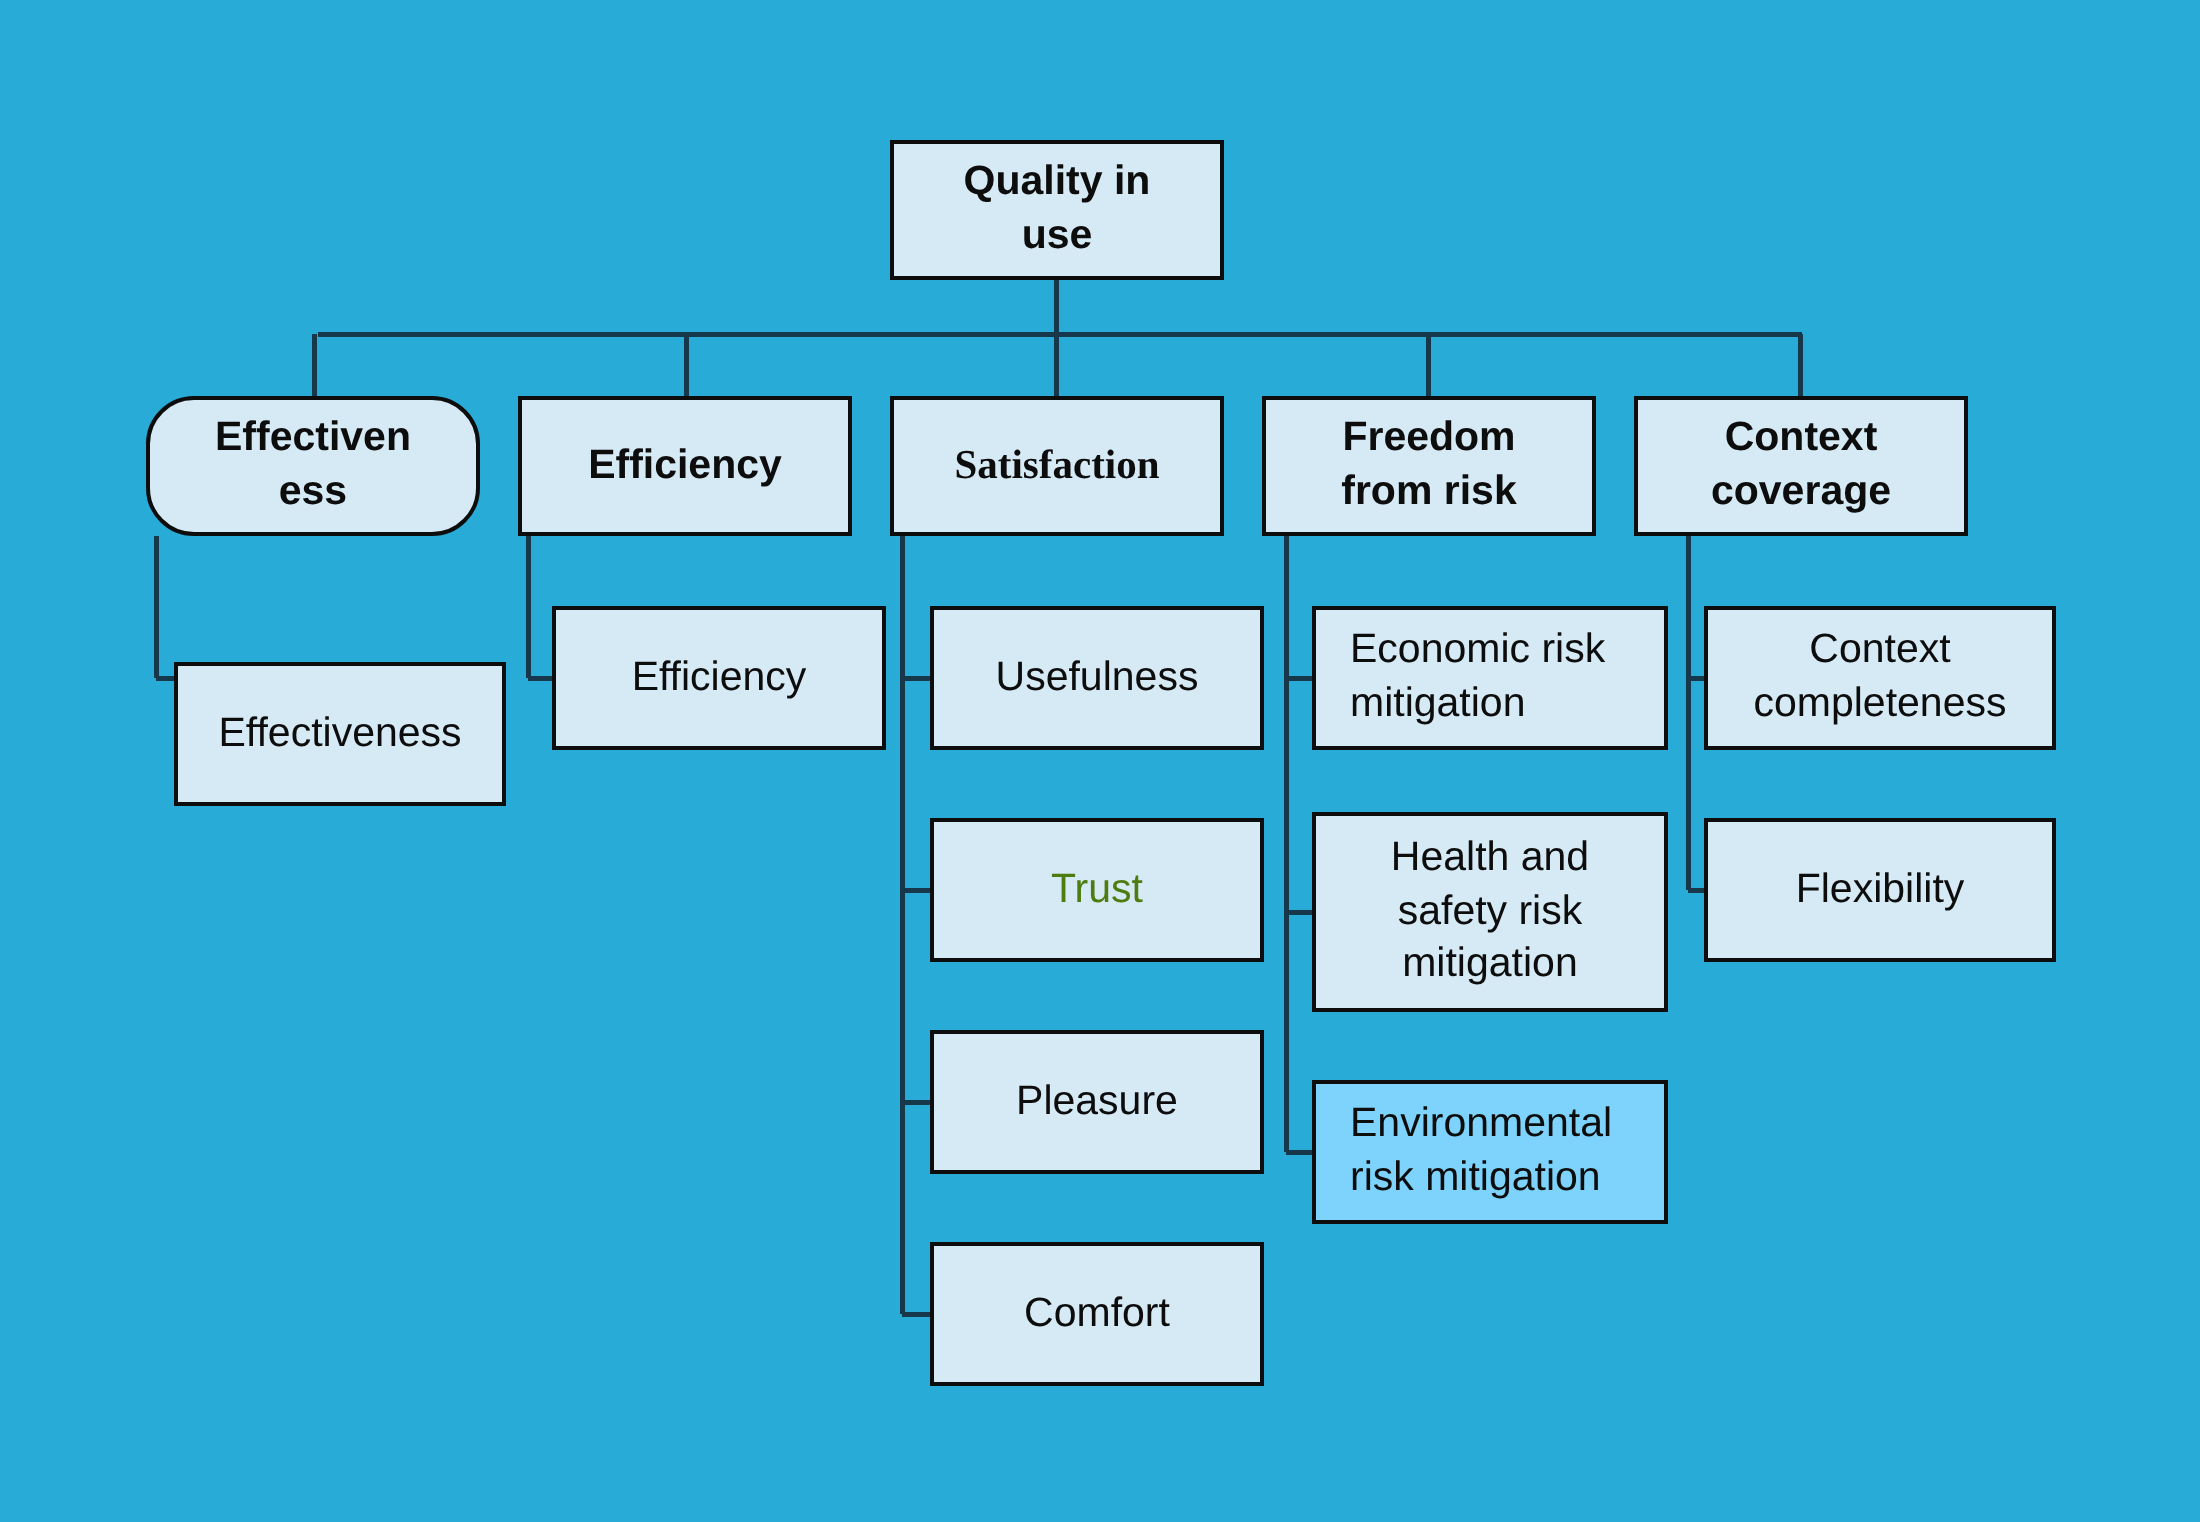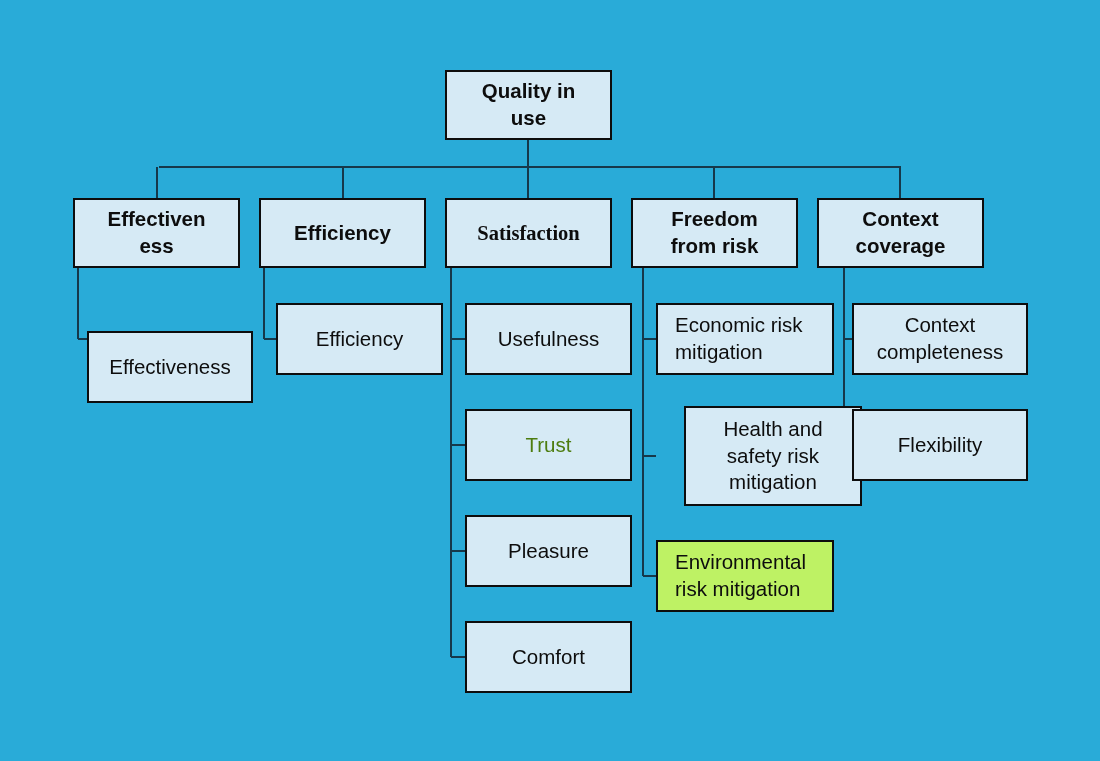--- a/index.html
+++ b/index.html
@@ -81,38 +81,38 @@
       <line x1="643" y1="339" x2="656" y2="339" stroke="#16384a" stroke-width="2.5" shape-rendering="crispEdges"></line>
       <line x1="643" y1="456" x2="656" y2="456" stroke="#16384a" stroke-width="2.5" shape-rendering="crispEdges"></line>
       <line x1="643" y1="576" x2="656" y2="576" stroke="#16384a" stroke-width="2.5" shape-rendering="crispEdges"></line>
       <line x1="844" y1="268" x2="844" y2="445" stroke="#16384a" stroke-width="2.5" shape-rendering="crispEdges"></line>
       <line x1="844" y1="339" x2="852" y2="339" stroke="#16384a" stroke-width="2.5" shape-rendering="crispEdges"></line>
       <line x1="844" y1="445" x2="852" y2="445" stroke="#16384a" stroke-width="2.5" shape-rendering="crispEdges"></line>
     </svg>
   <div id="node-layer">
       <div class="node level-0" style="left: 445px; top: 70px; width: 167px; height: 70px; background: rgb(214, 234, 245); border-color: rgb(13, 13, 13); color: rgb(13, 13, 13);"><span>Quality in
 use</span></div>
-      <div class="node level-1" style="left: 73px; top: 198px; width: 167px; height: 70px; background: rgb(214, 234, 245); border-color: rgb(13, 13, 13); color: rgb(13, 13, 13);"><span>Effectiven
+      <div class="node level-1" style="left: 73px; top: 198px; width: 167px; height: 70px; background: rgb(214, 234, 245); border-color: rgb(13, 13, 13); color: rgb(13, 13, 13); border-radius: 24px;"><span>Effectiven
 ess</span></div>
       <div class="node level-1" style="left: 259px; top: 198px; width: 167px; height: 70px; background: rgb(214, 234, 245); border-color: rgb(13, 13, 13); color: rgb(13, 13, 13);"><span>Efficiency</span></div>
       <div class="node level-1" style="left: 445px; top: 198px; width: 167px; height: 70px; background: rgb(214, 234, 245); border-color: rgb(13, 13, 13); color: rgb(13, 13, 13); font-family: Liberation Serif, serif;"><span>Satisfaction</span></div>
       <div class="node level-1" style="left: 631px; top: 198px; width: 167px; height: 70px; background: rgb(214, 234, 245); border-color: rgb(13, 13, 13); color: rgb(13, 13, 13);"><span>Freedom
 from risk</span></div>
       <div class="node level-1" style="left: 817px; top: 198px; width: 167px; height: 70px; background: rgb(214, 234, 245); border-color: rgb(13, 13, 13); color: rgb(13, 13, 13);"><span>Context
 coverage</span></div>
       <div class="node level-2" style="left: 87px; top: 303px; width: 166px; height: 72px; background: rgb(214, 234, 245); border-color: rgb(13, 13, 13); color: rgb(13, 13, 13); margin-top: 28px;"><span>Effectiveness</span></div>
       <div class="node level-2" style="left: 276px; top: 303px; width: 167px; height: 72px; background: rgb(214, 234, 245); border-color: rgb(13, 13, 13); color: rgb(13, 13, 13);"><span>Efficiency</span></div>
       <div class="node level-2" style="left: 465px; top: 303px; width: 167px; height: 72px; background: rgb(214, 234, 245); border-color: rgb(13, 13, 13); color: rgb(13, 13, 13); text-align: center;"><span>Usefulness</span></div>
       <div class="node level-2" style="left: 465px; top: 409px; width: 167px; height: 72px; background: rgb(214, 234, 245); border-color: rgb(13, 13, 13); color: #4d7c0f;"><span>Trust</span></div>
       <div class="node level-2" style="left: 465px; top: 515px; width: 167px; height: 72px; background: rgb(214, 234, 245); border-color: rgb(13, 13, 13); color: rgb(13, 13, 13);"><span>Pleasure</span></div>
       <div class="node level-2" style="left: 465px; top: 621px; width: 167px; height: 72px; background: rgb(214, 234, 245); border-color: rgb(13, 13, 13); color: rgb(13, 13, 13);"><span>Comfort</span></div>
       <div class="node level-2 align-left" style="left: 656px; top: 303px; width: 178px; height: 72px; background: rgb(214, 234, 245); border-color: rgb(13, 13, 13); color: rgb(13, 13, 13);"><span>Economic risk
 mitigation</span></div>
-      <div class="node level-2" style="left: 656px; top: 406px; width: 178px; height: 100px; background: rgb(214, 234, 245); border-color: rgb(13, 13, 13); color: rgb(13, 13, 13); margin-left: 28px;"><span>Health and
+      <div class="node level-2" style="left: 656px; top: 406px; width: 178px; height: 100px; background: rgb(214, 234, 245); border-color: rgb(13, 13, 13); color: rgb(13, 13, 13);"><span>Health and
 safety risk
 mitigation</span></div>
-      <div class="node level-2 align-left" style="left: 656px; top: 540px; width: 178px; height: 72px; background: #bef264; border-color: rgb(13, 13, 13); color: rgb(13, 13, 13);"><span>Environmental
+      <div class="node level-2 align-left" style="left: 656px; top: 540px; width: 178px; height: 72px; background: #7dd3fc; border-color: rgb(13, 13, 13); color: rgb(13, 13, 13);"><span>Environmental
 risk mitigation</span></div>
       <div class="node level-2" style="left: 852px; top: 303px; width: 176px; height: 72px; background: rgb(214, 234, 245); border-color: rgb(13, 13, 13); color: rgb(13, 13, 13);"><span>Context
 completeness</span></div>
       <div class="node level-2" style="left: 852px; top: 409px; width: 176px; height: 72px; background: rgb(214, 234, 245); border-color: rgb(13, 13, 13); color: rgb(13, 13, 13);"><span>Flexibility</span></div>
     </div>
 </div>
 
 </body></html>

